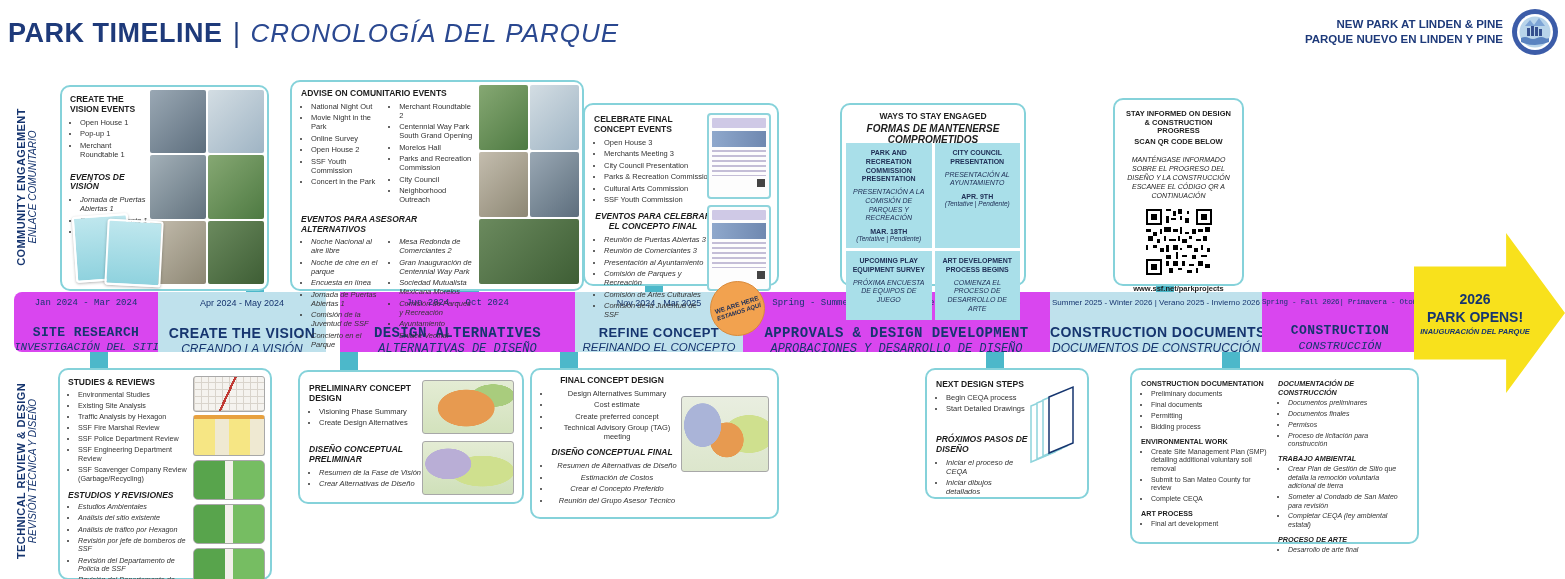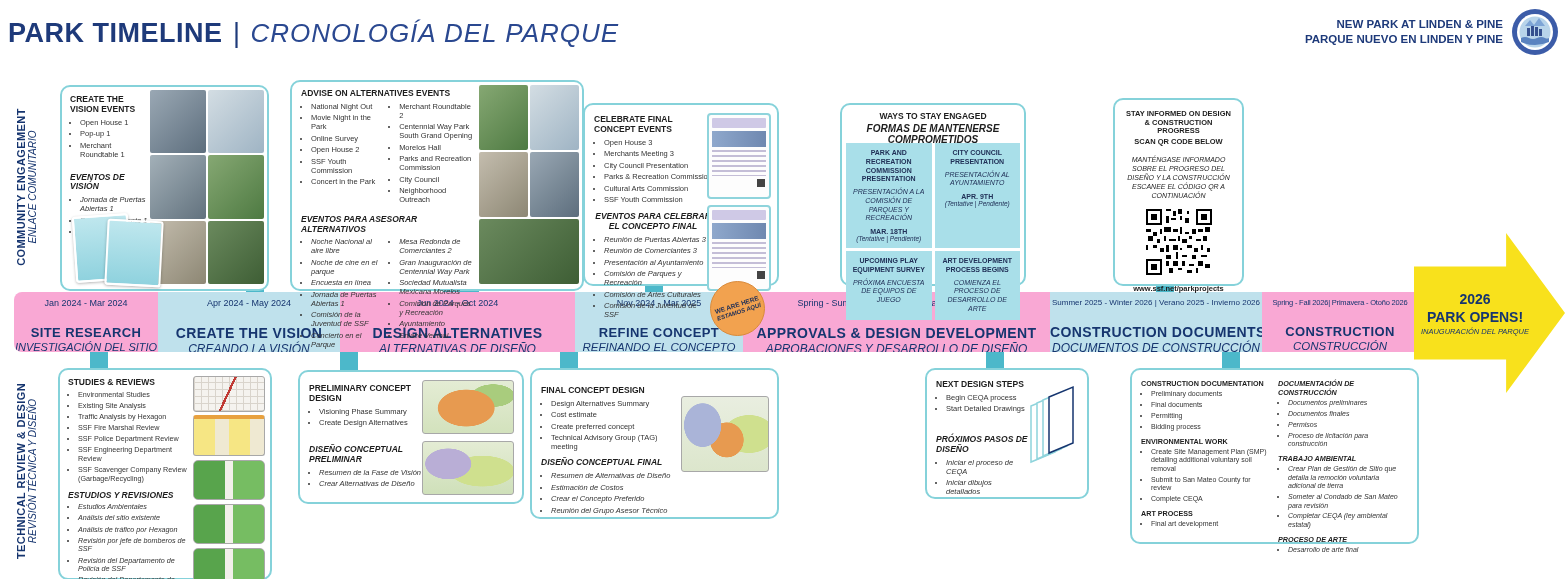--- a/index.html
+++ b/index.html
@@ -15,38 +15,38 @@
   .proj-block { position:absolute; right:6px; top:8px; display:flex; align-items:center; gap:8px; }
   .proj-text { text-align:right; color:#1e3a7a; font-weight:700; font-size:11.5px; line-height:1.3; }
   
   .vlab { position:absolute; width:210px; height:30px; text-align:center; transform:rotate(-90deg); color:#16356f; }
   .vlab .l1 { font-weight:700; font-size:11px; letter-spacing:.4px; }
   .vlab .l2 { font-style:italic; font-size:10px; }
   
   .stub { position:absolute; width:18px; height:20px; background:#4cb8ca; z-index:1; }
   .timeline { position:absolute; left:0; top:292px; width:1565px; height:60px; z-index:2; }
   .phase { position:absolute; top:0; height:60px; color:#16356f; text-align:center; overflow:hidden; }
-  .phase.dark { background:#f9a8d4; }
+  .phase.dark { background:#d946ef;font-family:Liberation Mono, monospace; }
   .phase.light { background:#bfe1ec; }
   .ph-dates { font-size:9px; padding-top:6px; white-space:nowrap; }
   .ph-dates.sm { font-size:8px; }
   .ph-dates.xs { font-size:7.5px; letter-spacing:-.2px; }
   .ph-en { font-size:14px; font-weight:700; letter-spacing:.4px; margin-top:17px; white-space:nowrap; }
   .ph-es { font-size:12px; font-style:italic; margin-top:1px; white-space:nowrap; }
   .badge { position:absolute; left:710px; top:281px; width:53px; height:53px; border-radius:50%;
     background:#f2a24f; border:1px solid #d98a3a; z-index:4; display:flex; align-items:center; justify-content:center; }
   .badge-inner { transform:rotate(-18deg); text-align:center; color:#203057; line-height:1.2; }
   .badge-l1 { font-size:6.5px; font-weight:700; }
   .badge-l2 { font-size:6px; font-weight:700; font-style:italic; }
   .arrow { position:absolute; left:1414px; top:233px; width:151px; height:160px; background:#f8e11c; z-index:2;
     clip-path:polygon(0 21%, 61% 21%, 61% 0, 100% 50%, 61% 100%, 61% 79%, 0 79%); }
   .arrow-text { position:absolute; left:0; top:50%; transform:translateY(-50%); width:122px; text-align:center; color:#16356f; }
   .ao-year { font-size:14px; font-weight:700; }
   .ao-en { font-size:14px; font-weight:800; margin-top:2px; }
-  .ao-es { font-size:7.5px; font-weight:400; font-style:italic; margin-top:2px; }
+  .ao-es { font-size:7.5px; font-weight:700; font-style:italic; margin-top:2px; }
   
   .box { position:absolute; background:#fff; border:2px solid #85d2da; border-radius:10px; z-index:3; }
   .bh { font-weight:700; font-size:8.5px; color:#1d1d1d; margin:0 0 3px 0; line-height:1.15; }
   .it { font-style:italic; }
   ul.bl { margin:0; padding-left:10px; font-size:7.5px; color:#333; line-height:1.2; }
   ul.bl li { margin-bottom:2.5px; }
   .txt-abs { position:absolute; }
   
   .photos { position:absolute; display:grid; grid-template-columns:1fr 1fr; grid-auto-rows:1fr; gap:2px; }
   .pt { border-radius:2px; }
@@ -147,21 +147,21 @@
   <div class="stub" style="left:560px; top:350px;"></div>
   <div class="stub" style="left:986px; top:350px;"></div>
   <div class="stub" style="left:1222px; top:350px;"></div>
 
   <div class="timeline">
     <div class="phase dark" style="left:14px; width:144px; border-radius:8px 0 0 8px;">
       <div class="ph-dates">Jan 2024 - Mar 2024</div>
       <div class="ph-en" style="font-size:13px;">SITE RESEARCH</div>
       <div class="ph-es" style="font-size:11px;">INVESTIGACIÓN DEL SITIO</div>
     </div>
-    <div class="phase light" style="left:158px; width:182px;">
+    <div class="phase light" style="left:158px; width:168px;">
       <div class="ph-dates">Apr 2024 - May 2024</div>
       <div class="ph-en">CREATE THE VISION</div>
       <div class="ph-es">CREANDO LA VISIÓN</div>
     </div>
     <div class="phase dark" style="left:340px; width:235px;">
       <div class="ph-dates">Jun 2024 - Oct 2024</div>
       <div class="ph-en">DESIGN ALTERNATIVES</div>
       <div class="ph-es">ALTERNATIVAS DE DISEÑO</div>
     </div>
     <div class="phase light" style="left:575px; width:168px;">
@@ -223,21 +223,21 @@
       <div class="pt t2"></div>
       <div class="pt t5"></div>
       <div class="pt t4"></div>
     </div>
     <div class="flyer" style="left:12px; bottom:8px; transform:rotate(-4deg);"></div>
     <div class="flyer" style="left:44px; bottom:3px; transform:rotate(3deg);"></div>
   </div>
 
   <div class="box" style="left:290px; top:80px; width:290px; height:207px;">
     <div class="txt-abs" style="left:9px; top:7px; width:172px;">
-      <div class="bh">ADVISE ON ALTERNATIVES EVENTS</div>
+      <div class="bh">ADVISE ON COMUNITARIO EVENTS</div>
       <div style="display:flex; gap:6px;">
         <ul class="bl" style="width:82px;">
             <li>National Night Out</li>
             <li>Movie Night in the Park</li>
             <li>Online Survey</li>
             <li>Open House 2</li>
             <li>SSF Youth Commission</li>
             <li>Concert in the Park</li>
           </ul>
         <ul class="bl" style="width:84px;">
@@ -412,21 +412,21 @@
           <li>Crear Alternativas de Diseño</li>
         </ul>
     </div>
     <div class="txt-abs" style="right:8px; top:8px; width:92px;">
       <div class="thumb plan-a" style="height:52px;"></div>
       <div class="thumb plan-b" style="height:52px; margin-top:7px;"></div>
     </div>
   </div>
 
   <div class="box" style="left:530px; top:368px; width:245px; height:147px;">
-    <div class="txt-abs" style="left:9px; top:16px; width:142px;">
+    <div class="txt-abs" style="left:9px; top:6px; width:142px;text-align:center;">
       <div class="bh">FINAL CONCEPT DESIGN</div>
       <ul class="bl">
           <li>Design Alternatives Summary</li>
           <li>Cost estimate</li>
           <li>Create preferred concept</li>
           <li>Technical Advisory Group (TAG) meeting</li>
         </ul>
       <div class="bh it" style="margin-top:7px;">DISEÑO CONCEPTUAL FINAL</div>
       <ul class="bl it">
           <li>Resumen de Alternativas de Diseño</li>

